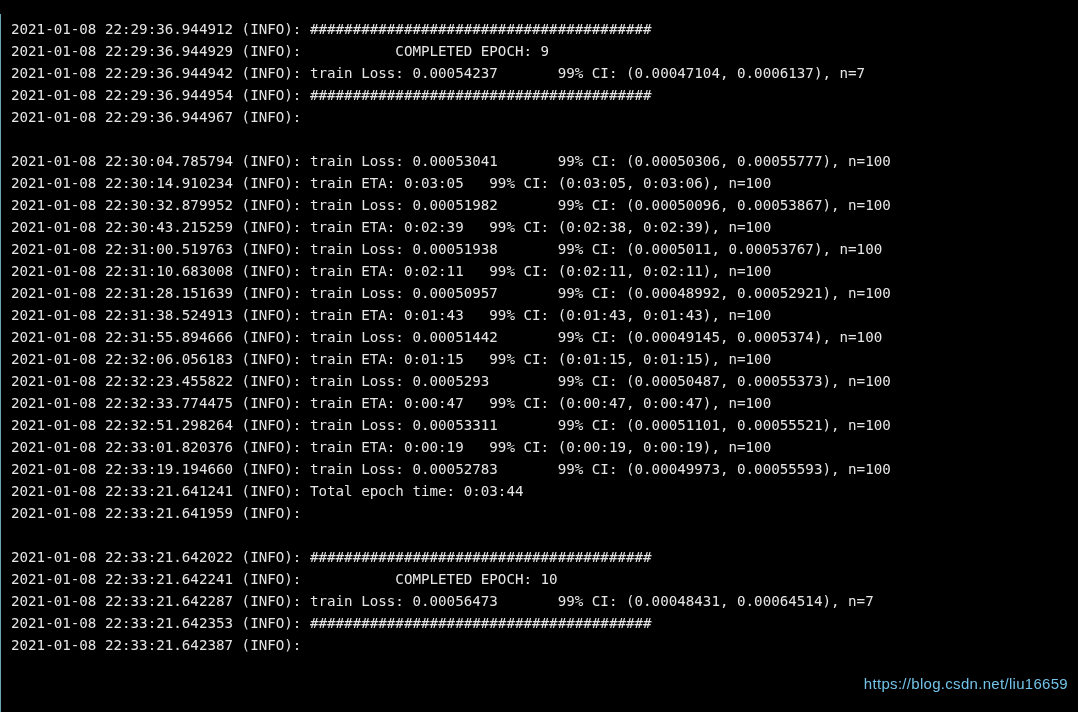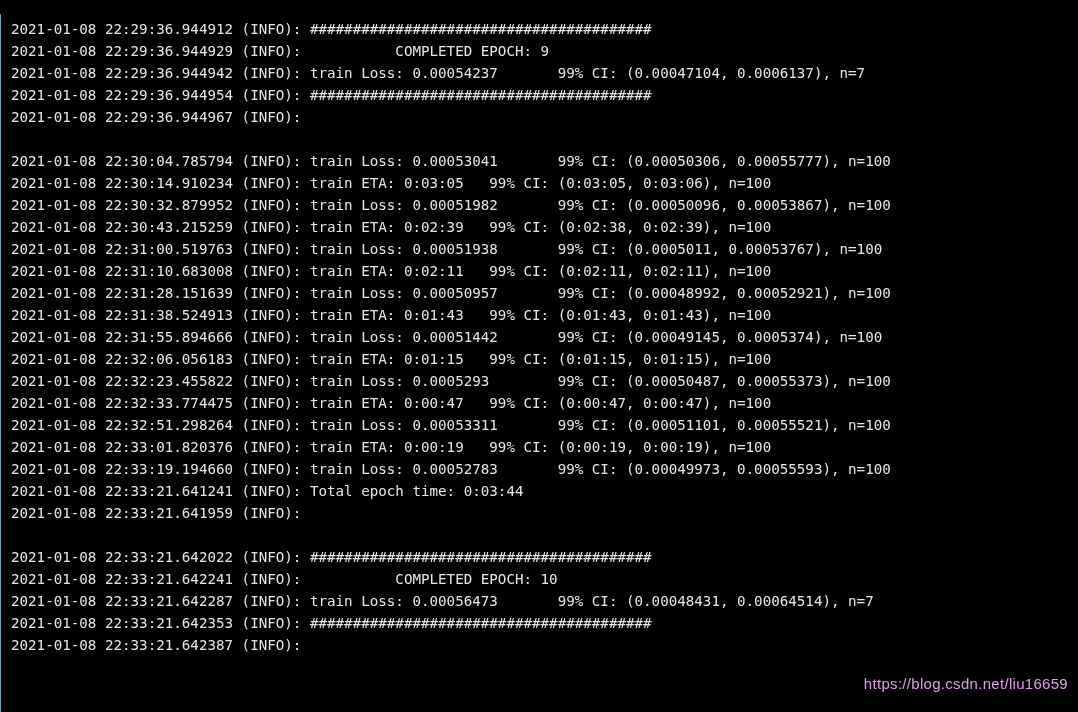--- a/index.html
+++ b/index.html
@@ -21,21 +21,21 @@
     line-height: 22px;
     white-space: pre-wrap;
     word-break: break-all;
     padding: 4px 6px 4px 10px;
     border-left: 1px solid #6aa7b5;
   }
   #watermark {
     position: absolute;
     right: 10px;
     bottom: 20px;
-    color: #f0abfc;
+    color: #7dd3fc;
     font-family: Arial, sans-serif;
     font-size: 15px;
     letter-spacing: 0.3px;
     opacity: 0.92;
   }
 </style>
 </head>
 <body>
 
 <pre id="terminal">2021-01-08 22:29:36.944912 (INFO): ########################################

